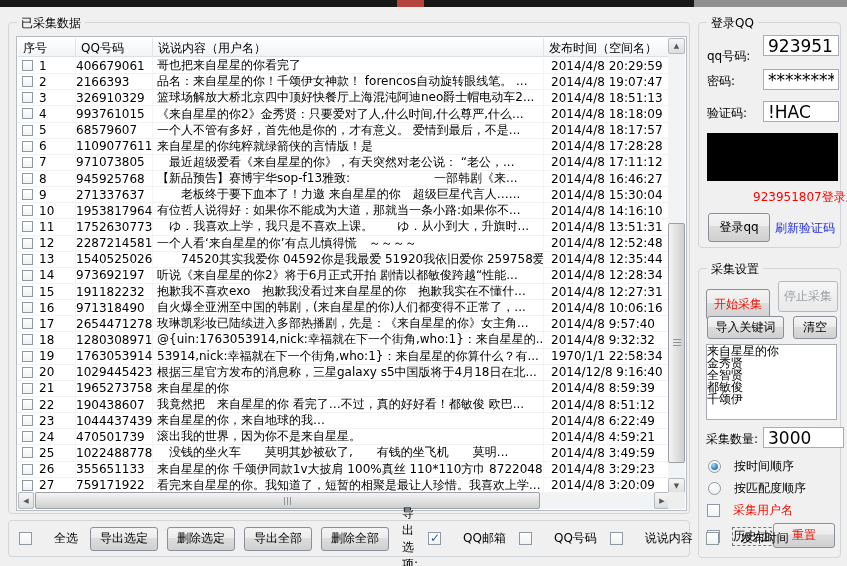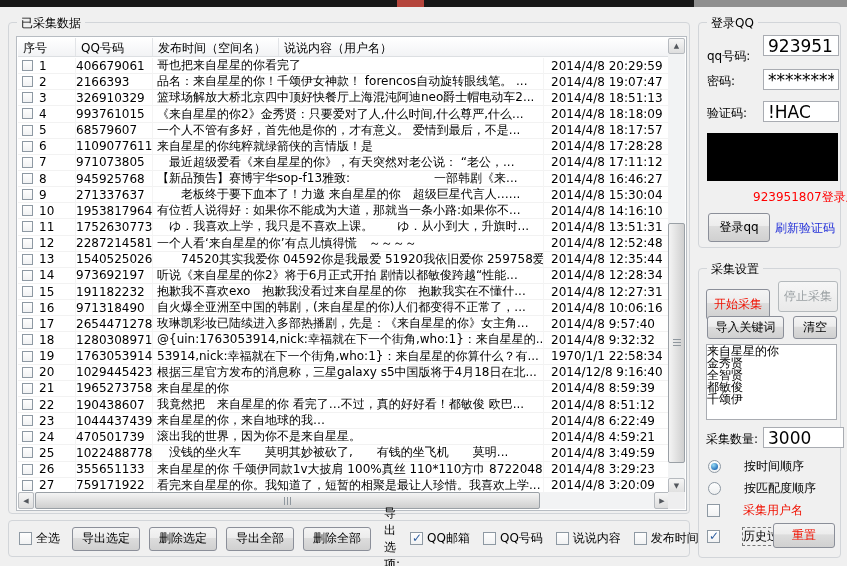--- a/index.html
+++ b/index.html
@@ -79,49 +79,49 @@
   .flabel { position:absolute; white-space:nowrap; }
   .captcha-box { position:absolute; left:8px; top:110px; width:131px; height:48px; background:#000; }
   .status-red { position:absolute; left:6px; top:166px; color:#ff0000; white-space:nowrap;margin-left:48px; }
   .link { position:absolute; color:#2330d8; white-space:nowrap; cursor:pointer; }
 
   
   .settings-group { left:698px; top:268px; width:143px; height:290px; }
   .kw-area { position:absolute; left:7px; top:75px; width:131px; height:76px; resize:none;
              border:1px solid #a9acb2; font-family:"DejaVu Sans",sans-serif; font-size:12px; line-height:12px;
              overflow:hidden; background:#fff; }
-  .opt-row { position:absolute; display:flex; align-items:center; gap:23px; white-space:nowrap; }
+  .opt-row { position:absolute; display:flex; align-items:center; gap:13px; white-space:nowrap; }
   .red-text { color:#f01000; }
   .dashed { outline:1px dashed #777; outline-offset:0px; }
 
   
   .footer { position:absolute; left:8px; top:520px; width:682px; height:37px; border:1px solid #d2d5d9;
             border-radius:4px; display:flex; align-items:center; padding:0 10px; }
-  .footer .fitem { display:flex; align-items:center; gap:4px; white-space:nowrap; }
+  .footer .fitem { display:flex; align-items:center; gap:22px; white-space:nowrap; }
 </style>
 </head>
 <body>
 
 <div class="app">
 
   <div class="titlebar">
     <div class="tb-red"></div>
     <div class="tb-gray"></div>
   </div>
 
   <div class="group main-group">
     <span class="glabel">已采集数据</span>
   </div>
 
   <div class="table">
     <div class="thead">
       <div class="th c1">序号</div>
       <div class="th c2">QQ号码</div>
+      <div class="th c3">说说内容（用户名）</div>
       <div class="th c4">发布时间（空间名）</div>
-      <div class="th c3">说说内容（用户名）</div>
     </div>
     <div class="tbody" id="tbody">
         <div class="tr">
           <div class="td c1"><span class="cb small"></span><span class="idx">1</span></div>
           <div class="td c2">406679061</div>
           <div class="td c3">哥也把来自星星的你看完了</div>
           <div class="td c4">2014/4/8 20:29:59</div>
         </div>
         <div class="tr">
           <div class="td c1"><span class="cb small"></span><span class="idx">2</span></div>

